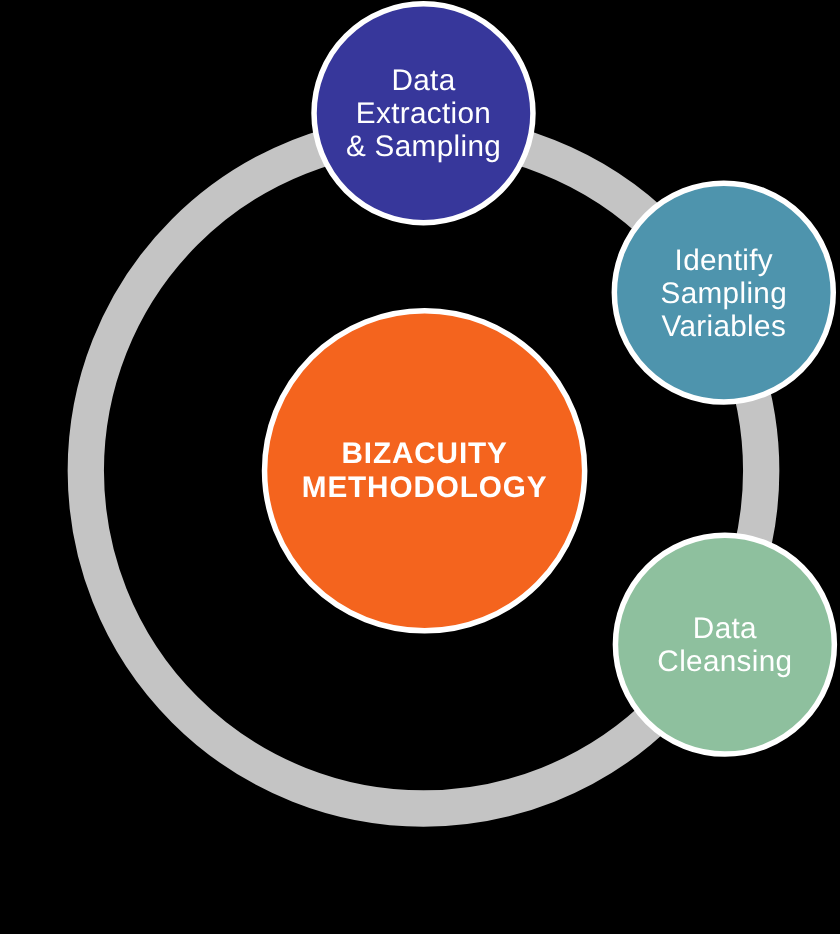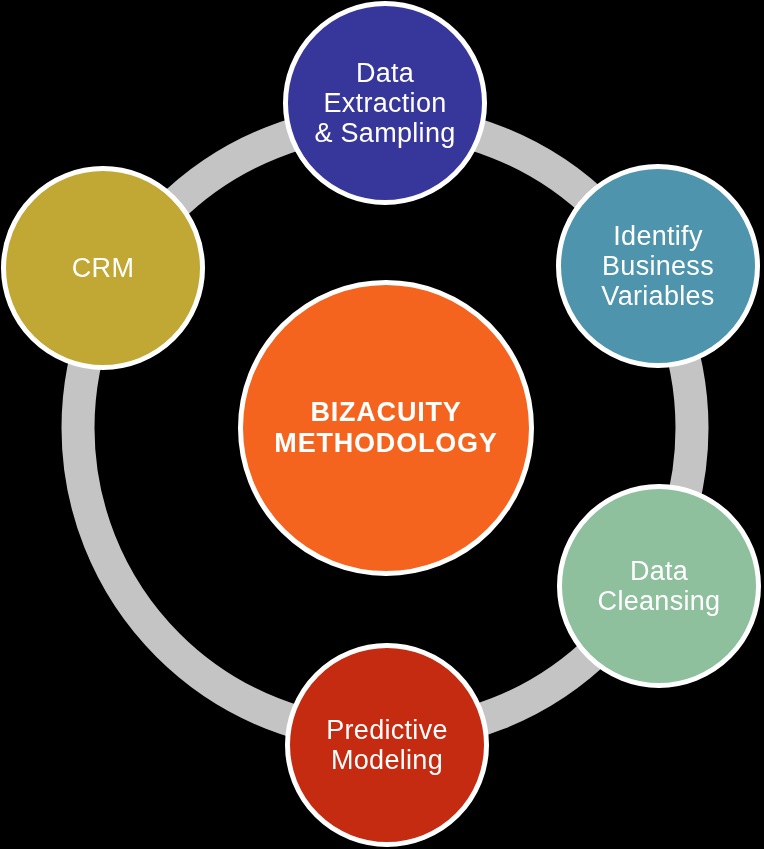--- a/index.html
+++ b/index.html
@@ -77,37 +77,30 @@
   </svg>
 
   <div class="circle node pos-top" style="background: rgb(55, 55, 155);">
     <span class="node-label">Data
 Extraction
 &amp; Sampling</span>
   </div>
 
   <div class="circle node pos-top-right" style="background: rgb(78, 148, 173);">
     <span class="node-label">Identify
-Business
+Sampling
 Variables</span>
   </div>
 
   <div class="circle node pos-bottom-right" style="background: rgb(142, 192, 158);">
     <span class="node-label">Data
 Cleansing</span>
   </div>
 
-  <div class="circle node pos-bottom" style="background: rgb(197, 43, 16);">
-    <span class="node-label">Predictive
-Modeling</span>
-  </div>
 
 
-  <div class="circle node pos-top-left" style="background: rgb(193, 167, 51);">
-    <span class="node-label">CRM</span>
-  </div>
 
   <div class="circle center-circle" style="background: rgb(244, 100, 30);">
     <span class="center-label">BIZACUITY
 METHODOLOGY</span>
   </div>
 
 </div>
 
 </body></html>

